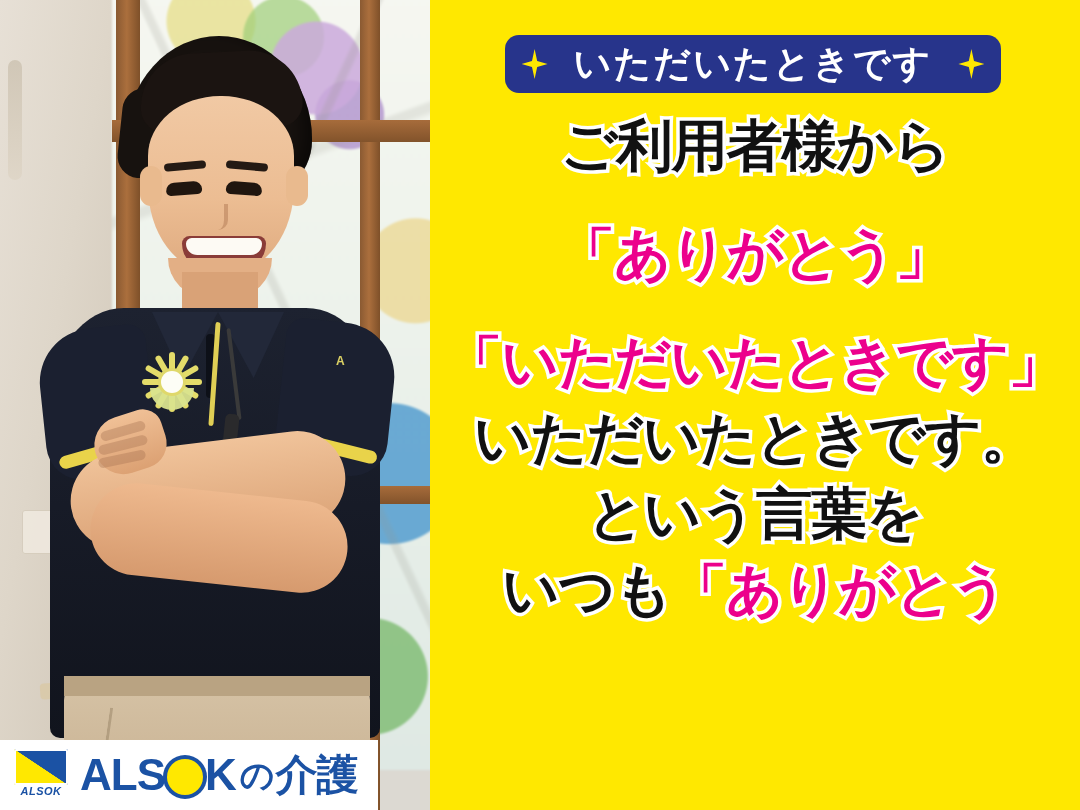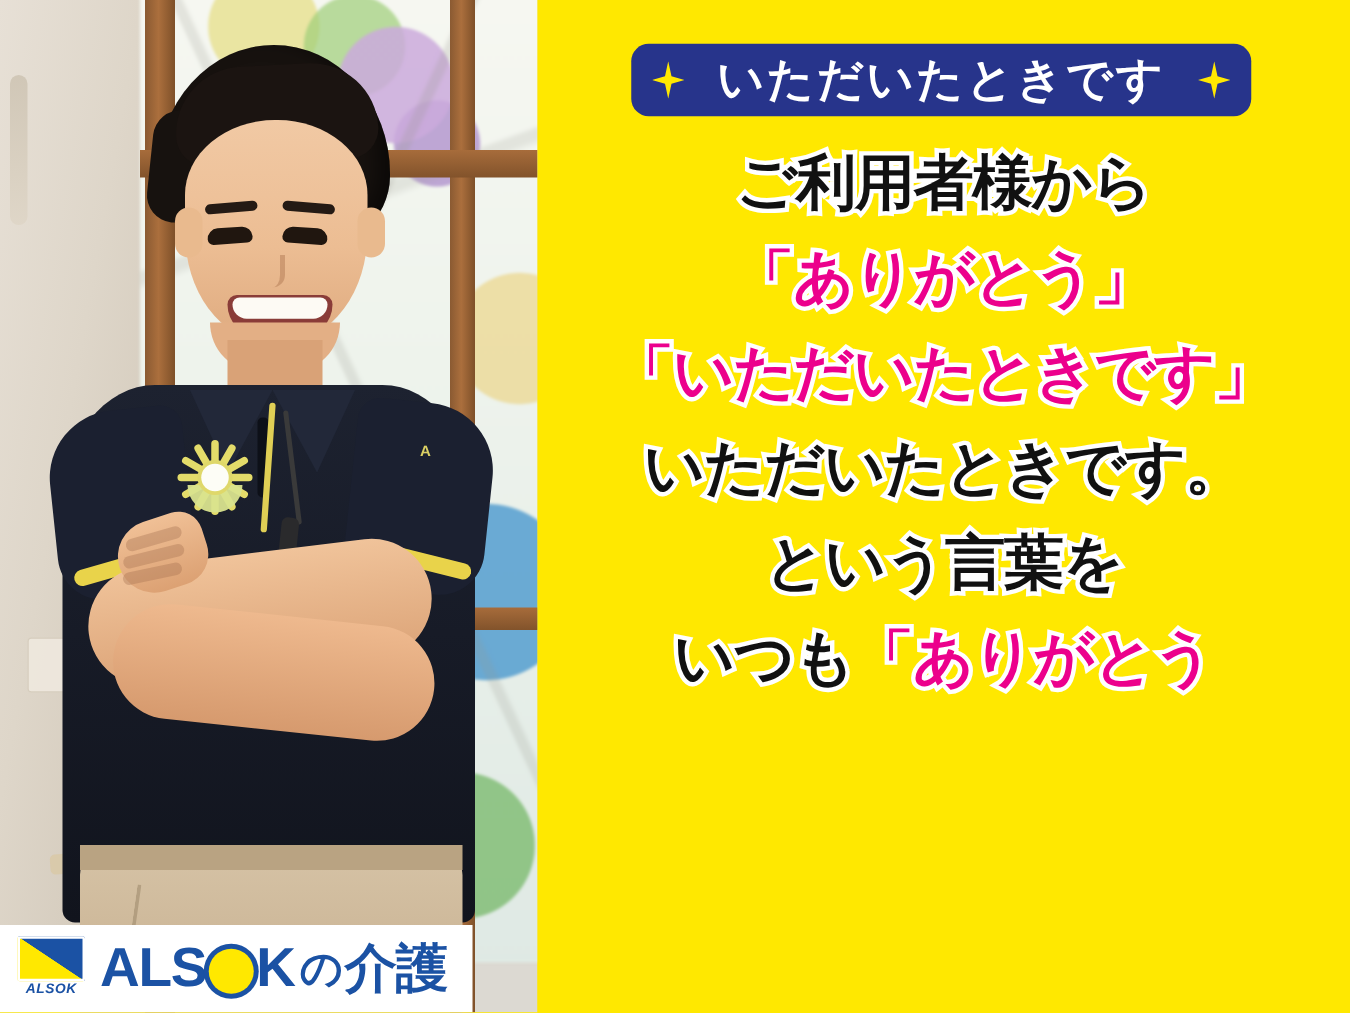--- a/index.html
+++ b/index.html
@@ -321,34 +321,35 @@
     letter-spacing:2px;
     white-space:nowrap;
     font-family:"DejaVu Sans","Liberation Sans",sans-serif;
   }
 
   .quote{
     position:absolute; left:0; top:108px; width:650px;
     text-align:center;
     font-family:"DejaVu Sans","Liberation Sans",sans-serif;
     font-weight:bold;
-    font-size:48px;
+    font-size:56px;
     line-height:76px;
     letter-spacing:-1px;
   }
   .qline{ display:block; white-space:nowrap; }
   .t-black{
     color:#111111;
     -webkit-text-stroke:7px #ffffff;
     paint-order:stroke fill;
   }
   .t-pink{
     color:#ec008c;
     -webkit-text-stroke:7px #ffffff;
     paint-order:stroke fill;
+    margin-top:32px;
   }
   .mix .t-black, .mix .t-pink{ display:inline; }
 </style>
 </head>
 <body>
 
 <div class="poster">
 
   <div class="photo-panel">
     <div class="photo-scene">

